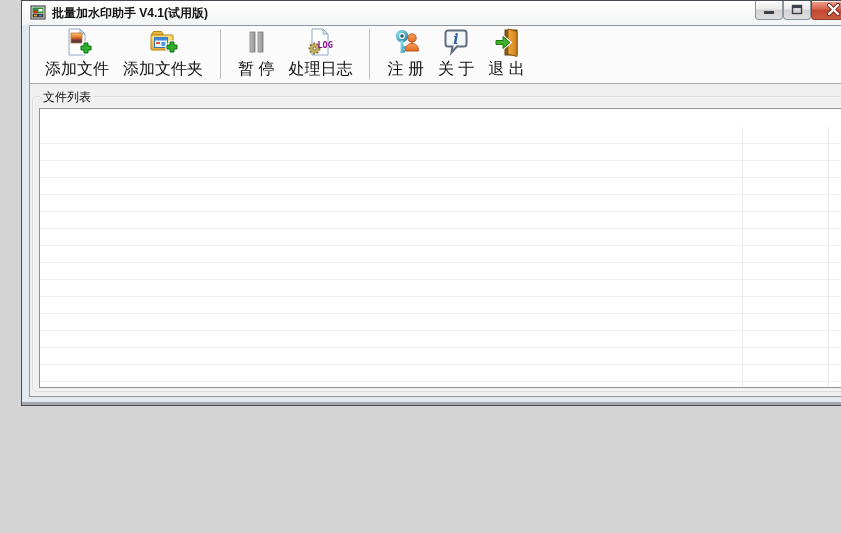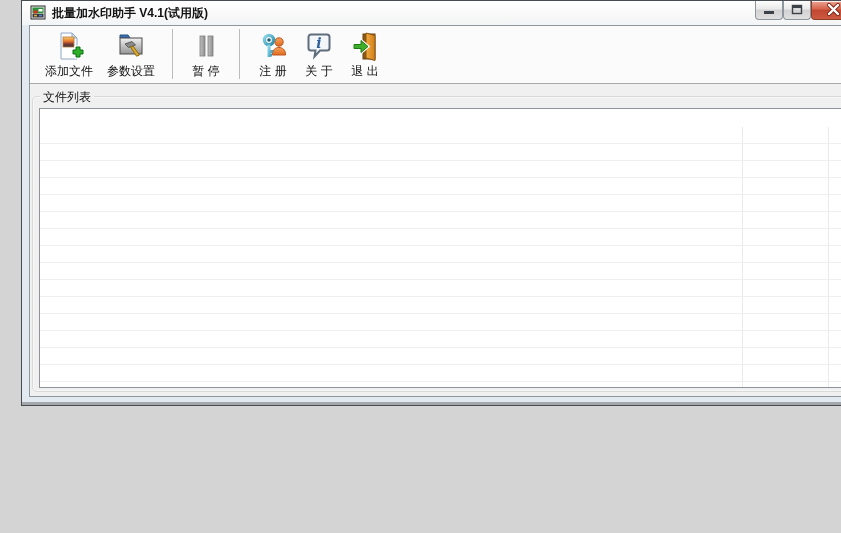--- a/index.html
+++ b/index.html
@@ -55,21 +55,21 @@
   .toolbar{
     height:58px; background:#fbfbfb; border-bottom:1px solid #a9a9a9;
     display:flex; align-items:flex-end; padding:0 0 3px 8px;
   }
   .tbtn{
     display:flex; flex-direction:column; align-items:center; justify-content:flex-end;
     margin:0 7px; background:transparent; border:none; cursor:default;
     font-family:inherit;
   }
   .tbtn .ticon{ width:32px; height:32px; }
-  .tbtn .tlabel{ margin-top:1px; font-size:12px; color:#111; white-space:nowrap; }
+  .tbtn .tlabel{ margin-top:1px; font-size:16px; color:#111; white-space:nowrap; }
   .tsep{ width:1px; height:50px; background:#bcbcbc; margin:0 10px 1px; align-self:flex-end; }
 
   
   .groupbox{
     position:absolute; left:2px; right:2px; top:70px; bottom:4px;
     border:1px solid #d9d9d9; border-radius:5px;
     box-shadow:inset 0 0 0 1px rgba(255,255,255,.55);
   }
   .group-label{
     position:absolute; top:-8px; left:7px; background:#f0f0f0; padding:0 3px;
@@ -151,55 +151,69 @@
           </defs>
           <path d="M8 3 h11 l5 5 v21 H8 z" fill="#ffffff" stroke="#8fa8c8"></path>
           <path d="M19 3 l5 5 h-5 z" fill="#d7e4f2" stroke="#8fa8c8"></path>
           <rect x="10" y="7" width="11" height="10" fill="url(#sunset1)" stroke="#b5793c" stroke-width="0.8"></rect>
           <path d="M20 20 h3 v-3 h4 v3 h3 v4 h-3 v3 h-4 v-3 h-3 z" fill="none" stroke="#ffffff" stroke-width="3"></path>
           <path d="M20 20 h3 v-3 h4 v3 h3 v4 h-3 v3 h-4 v-3 h-3 z" fill="#2fb02a" stroke="#0c6e12"></path>
         </svg>
         <span class="tlabel">添加文件</span>
       </button>
 
-
-
-      <button class="tbtn">
-        <svg class="ticon" viewBox="0 0 32 32">
-          <defs>
-            <linearGradient id="grayG1" x1="0" y1="0" x2="0" y2="1">
-              <stop offset="0" stop-color="#f2f2f2"></stop>
-                <stop offset="1" stop-color="#939393"></stop>
-            </linearGradient>
-          </defs>
-          <path d="M5 8 v-3 h8 l2 3 z" fill="#3a6fb5" stroke="#24507e"></path>
-          <rect x="5" y="8" width="22" height="16" fill="url(#grayG1)" stroke="#4a4a4a"></rect>
-          <path d="M10 14 l7-2.5 3.5 3.5 -7 2.5 z" fill="#8a8a8a" stroke="#5a5a5a"></path>
-          <path d="M15.5 17 l2.5-1 6.5 9 -3 1.2 z" fill="#d9a72e" stroke="#8a6a12"></path>
-        </svg>
-        <span class="tlabel">参数设置</span>
-      </button>
+      <button class="tbtn">
+        <svg class="ticon" viewBox="0 0 32 32">
+          <defs>
+            <linearGradient id="foldG1" x1="0" y1="0" x2="0" y2="1">
+              <stop offset="0" stop-color="#fce28a"></stop>
+                <stop offset="1" stop-color="#e3a83a"></stop>
+            </linearGradient>
+          </defs>
+          <path d="M4 9 l2.5-3.5 h8 l2 3.5 z" fill="#e9b73e" stroke="#b8860b"></path>
+          <rect x="4" y="9" width="22" height="15" rx="1" fill="url(#foldG1)" stroke="#b8860b"></rect>
+          <rect x="7.5" y="11.5" width="13" height="10" fill="#eef5fc" stroke="#3a76b5"></rect>
+          <rect x="7.5" y="11.5" width="13" height="3" fill="#3d8ad6"></rect>
+          <rect x="9" y="16" width="4" height="2" fill="#e05a3a"></rect>
+          <rect x="14.5" y="16" width="4" height="4" fill="#4a9ad4"></rect>
+          <path d="M20 19 h3 v-3 h4 v3 h3 v4 h-3 v3 h-4 v-3 h-3 z" fill="none" stroke="#ffffff" stroke-width="3"></path>
+          <path d="M20 19 h3 v-3 h4 v3 h3 v4 h-3 v3 h-4 v-3 h-3 z" fill="#2fb02a" stroke="#0c6e12"></path>
+        </svg>
+        <span class="tlabel">添加文件夹</span>
+      </button>
+
+
 
       <div class="tsep"></div>
 
 
       <button class="tbtn">
         <svg class="ticon" viewBox="0 0 32 32">
           <defs>
             <linearGradient id="pauseG1" x1="0" y1="0" x2="1" y2="0">
               <stop offset="0" stop-color="#c2c2c2"></stop>
                 <stop offset="1" stop-color="#8e8e8e"></stop>
             </linearGradient>
           </defs>
           <rect x="10" y="6" width="5" height="20" fill="url(#pauseG1)" stroke="#7e7e7e" stroke-width="0.8"></rect>
           <rect x="18" y="6" width="5" height="20" fill="url(#pauseG1)" stroke="#7e7e7e" stroke-width="0.8"></rect>
         </svg>
         <span class="tlabel">暂 停</span>
       </button>
 
+      <button class="tbtn">
+        <svg class="ticon" viewBox="0 0 32 32">
+          <path d="M8 3 h11 l5 5 v21 H8 z" fill="#ffffff" stroke="#8fa8c8"></path>
+          <path d="M19 3 l5 5 h-5 z" fill="#d7e4f2" stroke="#8fa8c8"></path>
+          <circle cx="10.5" cy="22.5" r="5" fill="#c9b469" stroke="#8a7a3a" stroke-width="2" stroke-dasharray="2,1.6"></circle>
+          <circle cx="10.5" cy="22.5" r="1.6" fill="#ffffff" stroke="#7e6a2a"></circle>
+          <text x="13.5" y="21.5" font-size="8.5" font-weight="bold" fill="#8b0a8b" font-family="'DejaVu Sans Mono',monospace">LOG</text>
+        </svg>
+        <span class="tlabel">处理日志</span>
+      </button>
 
       <div class="tsep"></div>
 
       <button class="tbtn">
         <svg class="ticon" viewBox="0 0 32 32">
           <defs>
             <linearGradient id="orangeG1" x1="0" y1="0" x2="0" y2="1">
               <stop offset="0" stop-color="#f7a05a"></stop>
                 <stop offset="1" stop-color="#e06a1e"></stop>
             </linearGradient>

